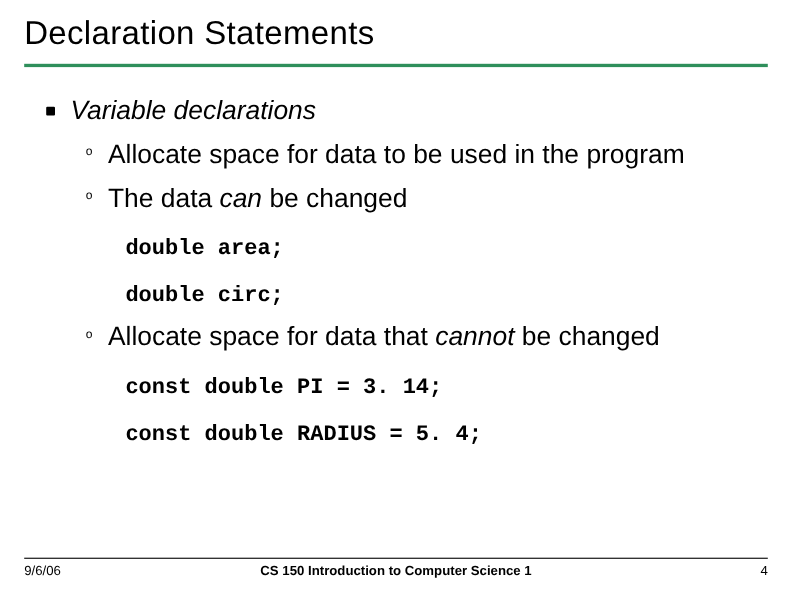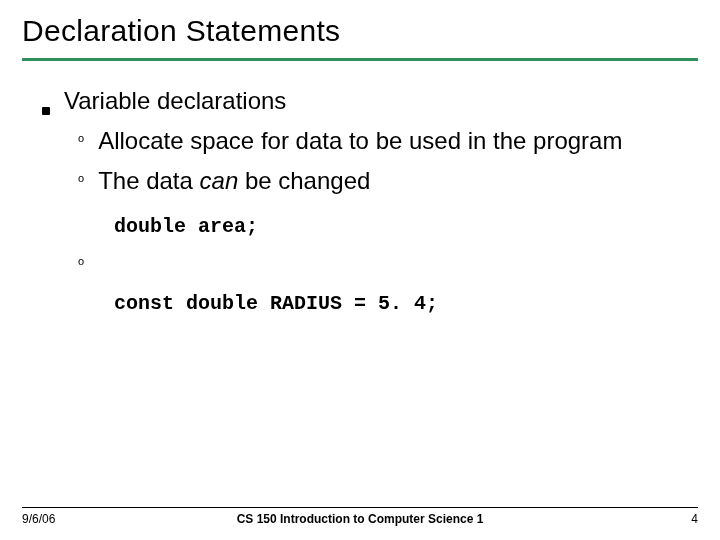--- a/index.html
+++ b/index.html
@@ -1,21 +1,21 @@
 <!DOCTYPE html>
 <html><head>
 <meta charset="utf-8">
 <style>
   * { margin: 0; padding: 0; box-sizing: border-box; }
   html, body { width: 720px; height: 540px; background: #fff; font-family: Arial, Helvetica, sans-serif; color: #000; }
   .slide { width: 720px; height: 540px; position: relative; padding: 14px 22px 16px 22px; }
   .title { font-size: 30px; font-weight: 400; letter-spacing: 0.3px; }
   .hr-top { border: none; border-top: 3px solid #2f8f5b; margin-top: 10px; }
   .content { padding: 12px 0 0 20px; }
-  .l1 { display: flex; align-items: flex-end; margin: 14px 0 4px 0; }
+  .l1 { display: flex; align-items: flex-start; margin: 14px 0 4px 0; font-style: italic; }
   .l1 .bullet { width: 8px; height: 8px; background: #000; border-radius: 1px; margin-top: 10px; margin-right: 14px; flex: 0 0 auto; }
   .l1 .txt { font-size: 24px; }
   .l2-wrap { padding-left: 36px; }
   .l2 { display: flex; align-items: flex-start; margin: 12px 0; }
   .l2 .bullet { font-size: 11px; line-height: 22px; margin-right: 14px; flex: 0 0 auto; font-family: Arial, sans-serif; }
   .l2 .txt { font-size: 24px; }
   .code { font-family: "Courier New", Courier, monospace; font-weight: bold; font-size: 20px; margin: 20px 0 10px 36px; }
   .footer { position: absolute; left: 22px; right: 22px; bottom: 14px; }
   .hr-bot { border: none; border-top: 1px solid #000; margin-bottom: 4px; }
   .foot-row { display: flex; justify-content: space-between; align-items: baseline; font-size: 12px; }
@@ -38,26 +38,29 @@
     <div class="l2-wrap">
       <div class="l2">
         <span class="bullet">o</span>
         <span class="txt">Allocate space for data to be used in the program</span>
       </div>
       <div class="l2">
         <span class="bullet">o</span>
         <span class="txt">The data <em>can</em> be changed</span>
       </div>
       <div class="code">double area;</div>
+      <div class="code">double circ;</div>
     </div>
 
     <div class="l2-wrap">
       <div class="l2">
         <span class="bullet">o</span>
+        <span class="txt">Allocate space for data that <em>cannot</em> be changed</span>
       </div>
+      <div class="code">const double PI = 3. 14;</div>
       <div class="code">const double RADIUS = 5. 4;</div>
     </div>
 
   </div>
 
   <div class="footer">
     <hr class="hr-bot">
     <div class="foot-row">
       <span>9/6/06</span>
       <span class="foot-center">CS 150 Introduction to Computer Science 1</span>

